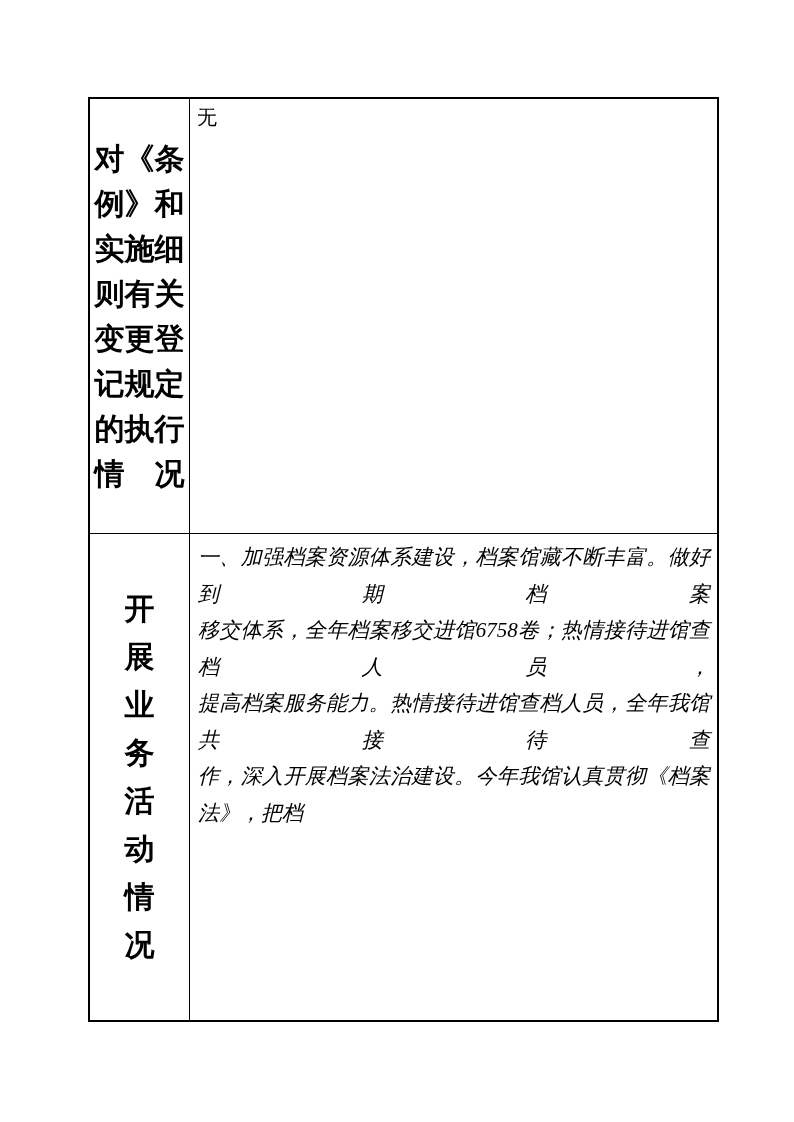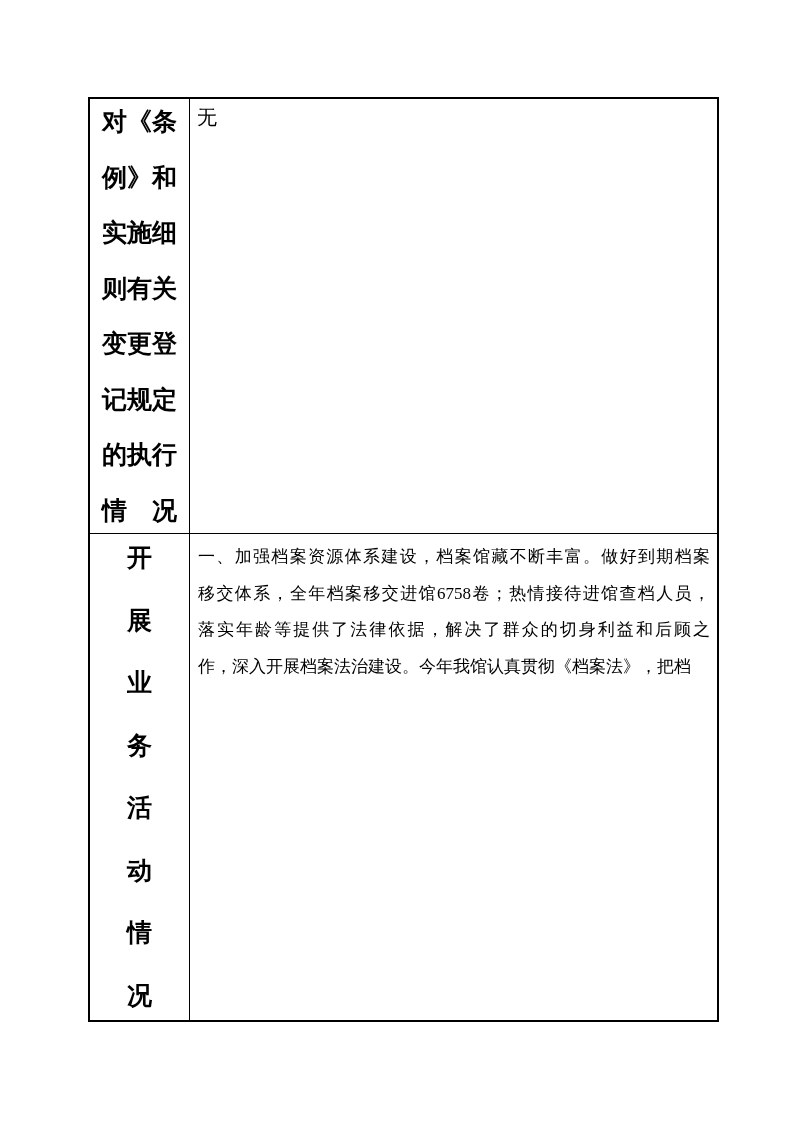--- a/index.html
+++ b/index.html
@@ -27,44 +27,45 @@
     display: grid;
     grid-template-columns: 100px 1fr;
     grid-template-rows: 435px 1fr;
     background: #ffffff;
   }
   .cell { overflow: hidden; }
   .cell.label-cell {
     border-right: 1px solid #000000;
     display: flex;
     flex-direction: column;
-    justify-content: space-between;
+    justify-content: center;
     align-items: center;
     font-weight: bold;
-    font-size: 25px;
+    font-size: 30px;
   }
   .cell.row-top { border-bottom: 1px solid #000000; }
   .label-lines-r1 .line {
     line-height: 45px;
     text-align: center;
     white-space: pre;
   }
   .label-lines-r2 .line {
     line-height: 48px;
     text-align: center;
     white-space: pre;
   }
   .content-cell-r1 {
     padding: 3px 7px;
     font-size: 20px;
     line-height: 30px;
   }
   .content-cell-r2 {
     padding: 5px 7px 0 8px;
-    font-size: 17px;
+    font-size: 21px;
+    font-style: italic;
   }
   .content-cell-r2 .line {
     line-height: 36.5px;
     text-align: justify;
     text-align-last: justify;
     white-space: normal;
   }
   .content-cell-r2 .line:last-child {
     text-align-last: left;
   }
@@ -97,18 +98,18 @@
         <div class="line">务</div>
         <div class="line">活</div>
         <div class="line">动</div>
         <div class="line">情</div>
         <div class="line">况</div>
       </div>
 
     <div class="cell content-cell-r2">
         <div class="line">一、加强档案资源体系建设，档案馆藏不断丰富。做好到期档案</div>
         <div class="line">移交体系，全年档案移交进馆6758卷；热情接待进馆查档人员，</div>
-        <div class="line">落实年龄等提供了法律依据，解决了群众的切身利益和后顾之</div>
+        <div class="line">提高档案服务能力。热情接待进馆查档人员，全年我馆共接待查</div>
         <div class="line">作，深入开展档案法治建设。今年我馆认真贯彻《档案法》，把档</div>
       </div>
 
   </div>
 </div>
 
 </body></html>

